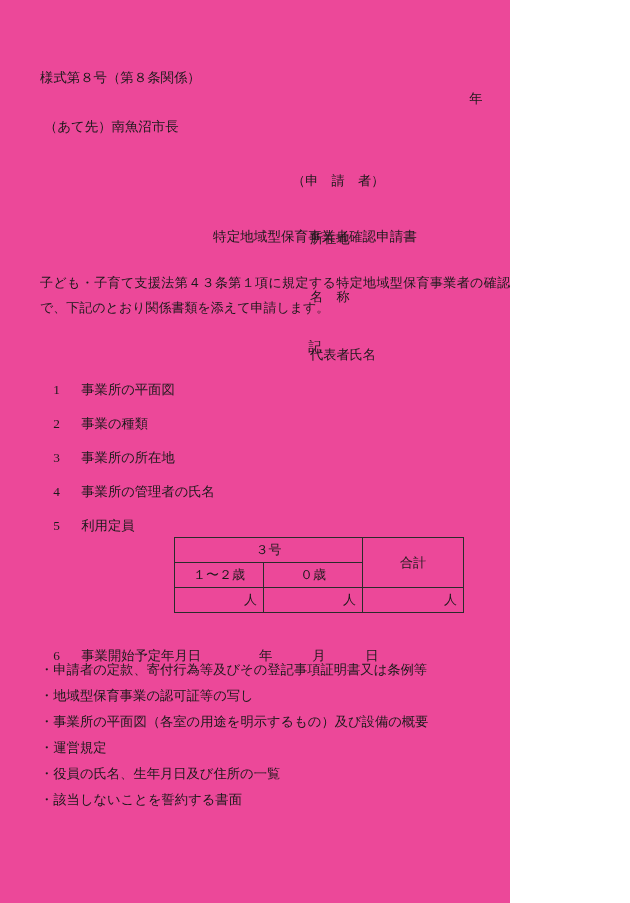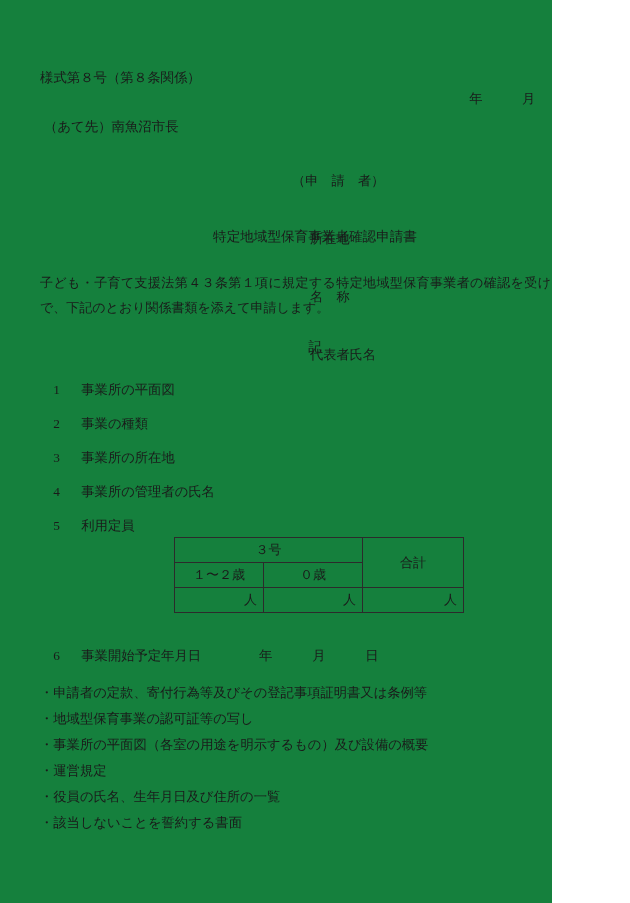--- a/index.html
+++ b/index.html
@@ -6,23 +6,23 @@
     margin: 0;
     padding: 0;
     background: #ffffff;
   }
   body {
     font-family: "Liberation Serif", "DejaVu Serif", serif;
     color: #1a1a1a;
   }
   .page {
     position: relative;
-    width: 552px;
+    width: 510px;
     height: 903px;
-    background: #15803d;
+    background: #ec4899;
     overflow: hidden;
     font-size: 13.2px;
     line-height: 1.5;
   }
 
   
   .abs { position: absolute; white-space: pre; }
 
   
   .form-no {
@@ -133,21 +133,20 @@
   .col-a { width: 76px; }
   .col-b { width: 86px; }
   .col-c { width: 88px; }
 
   
   .attach {
     position: absolute;
     left: 40px;
     top: 657px;
     width: 560px;
-    margin-top: 23px;
   }
   .attach .bullet {
     font-size: 13.3px;
     line-height: 26px;
     white-space: pre;
   }
   .attach .cont {
     font-size: 13.3px;
     line-height: 26px;
     white-space: pre;

